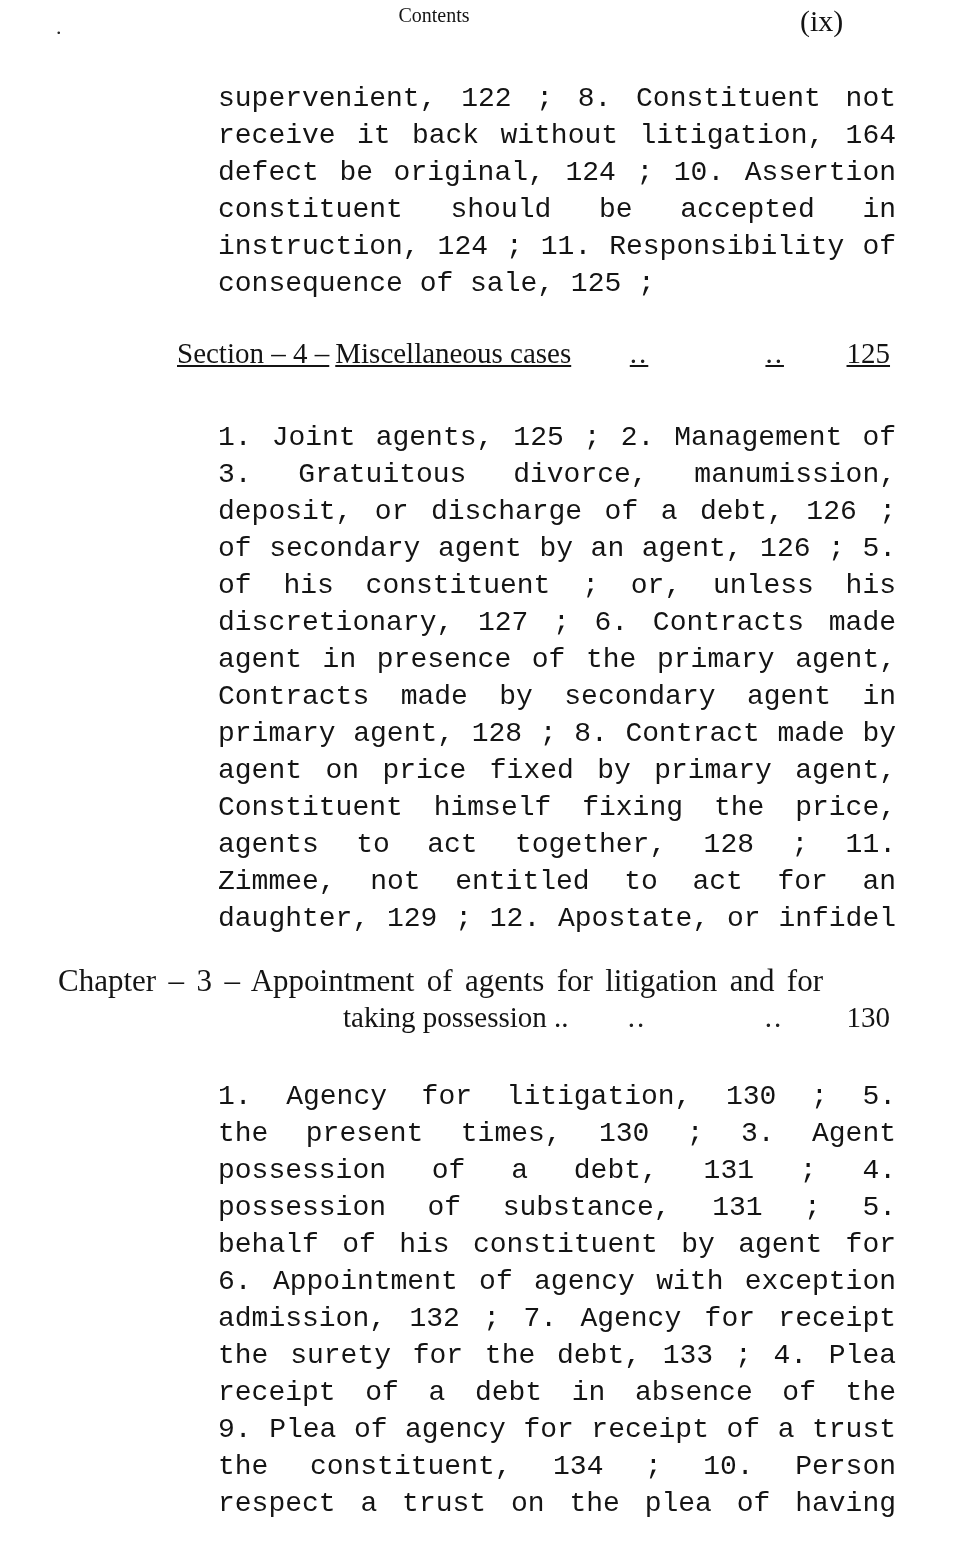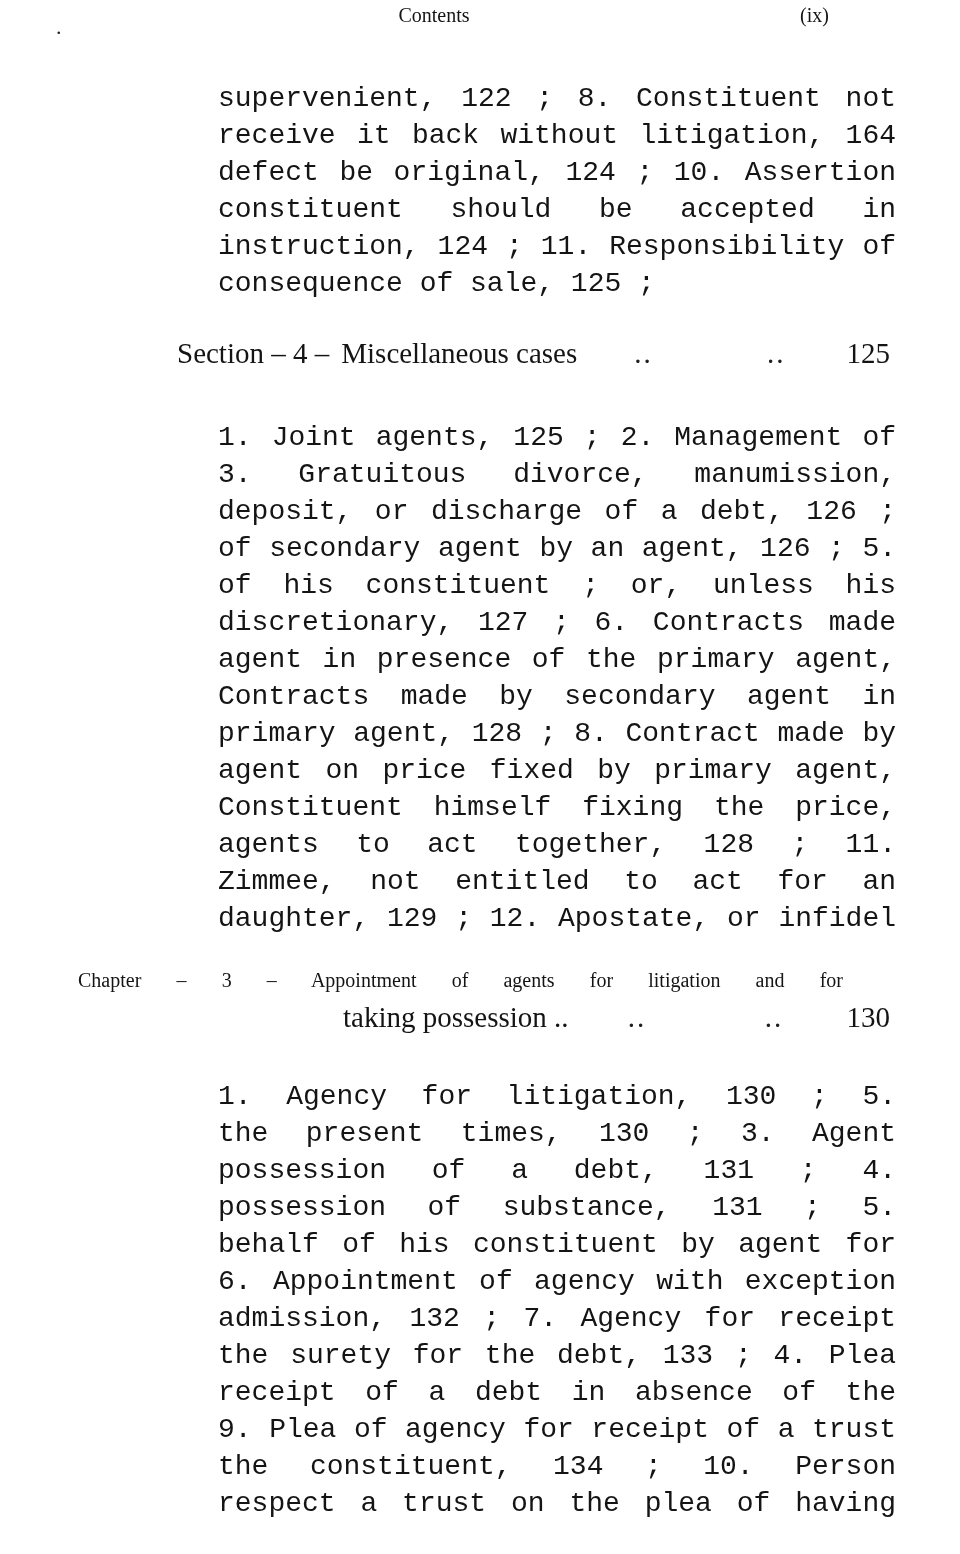--- a/index.html
+++ b/index.html
@@ -34,21 +34,21 @@
     left: 434px;
     top: 4px;
     transform: translateX(-50%);
     font-size: 20px;
     white-space: nowrap;
   }
   .hdr-folio {
     position: absolute;
     left: 800px;
     top: 4px;
-    font-size: 20px;
+    font-size: 30px;
     white-space: nowrap;
   }
   
   .para {
     margin-left: 218px;
     width: 678px;
     font-size: 28px;
     line-height: 37px;
     font-family: Liberation Mono, monospace;
   }
@@ -68,35 +68,36 @@
   
   .sec-row {
     margin-left: 177px;
     width: 713px;
     margin-top: 33px;
     font-size: 29px;
     line-height: 37px;
     display: flex;
     align-items: flex-end;
     white-space: nowrap;
+    text-decoration: underline;
   }
-  .sec-row .ttl { margin-left: 12px; }
+  .sec-row .ttl { margin-left: 6px; }
   .leader {
     flex: 1 1 0;
     text-align: center;
     letter-spacing: 2px;
     color: #222;
   }
   .pgnum { margin-left: 4px; }
   
   .chap-line1 {
-    margin-left: 78px;
+    margin-left: 58px;
     width: 765px;
     margin-top: 25px;
-    font-size: 20px;
+    font-size: 31px;
     line-height: 37px;
     text-align: justify;
     text-align-last: justify;
     height: 37px;
     overflow: hidden;
   }
   .chap-row {
     margin-left: 343px;
     width: 547px;
     font-size: 29px;

